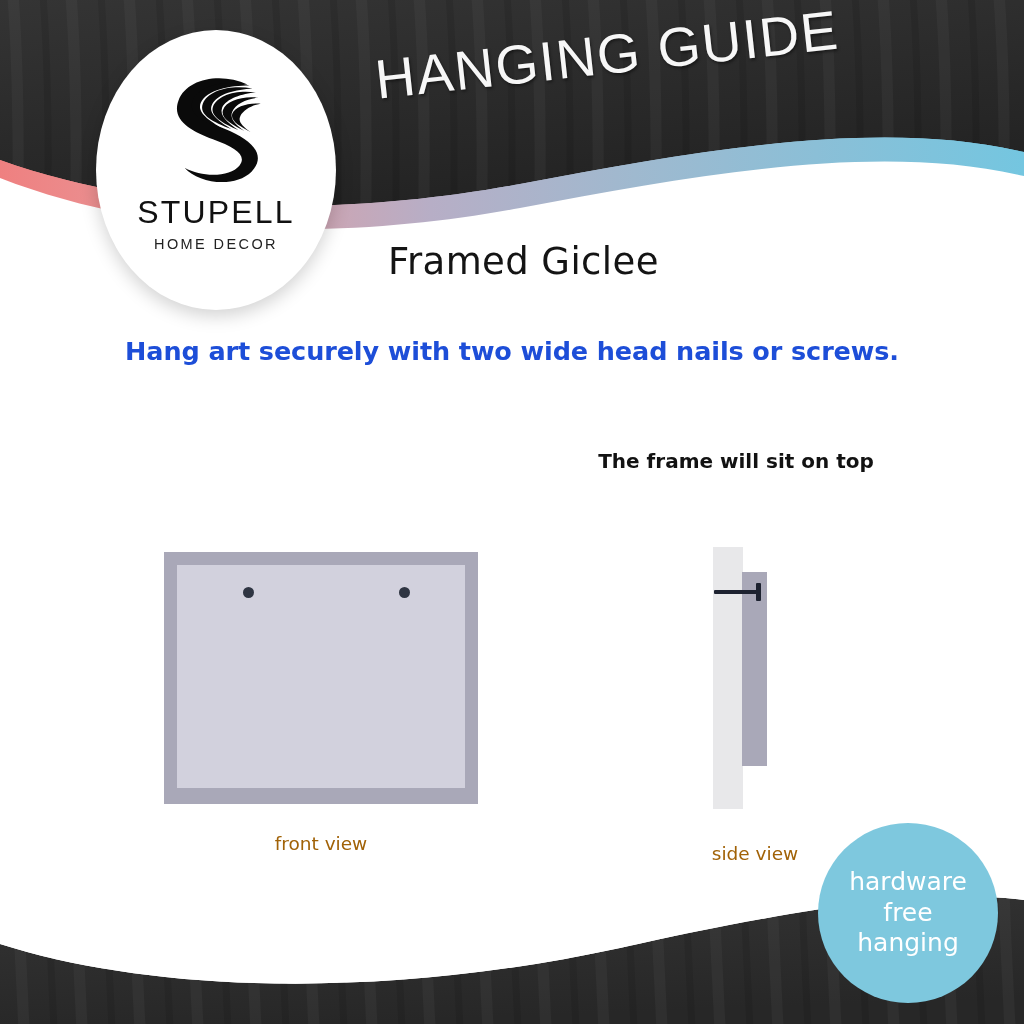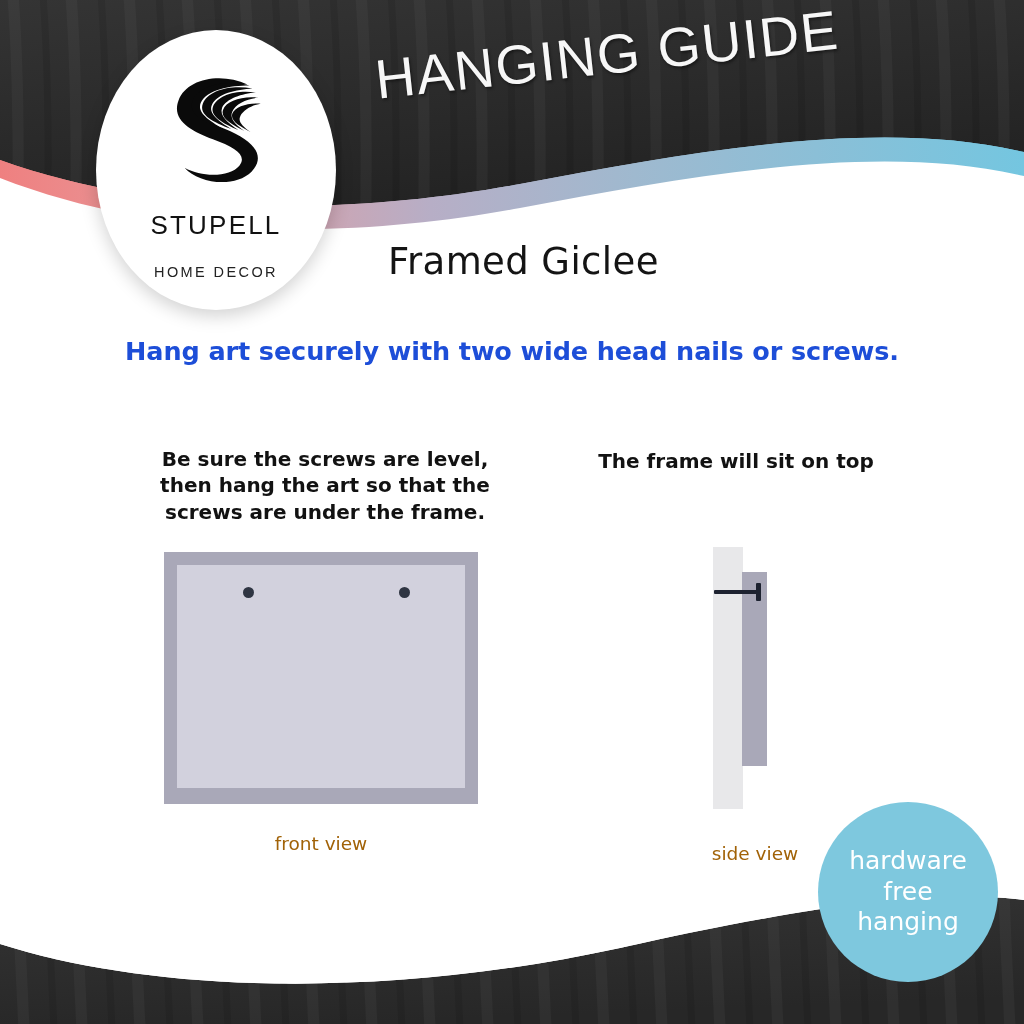--- a/index.html
+++ b/index.html
@@ -42,32 +42,32 @@
     padding-top: 28px;
     box-sizing: border-box;
   }
   .logo-mark {
     width: 132px;
     height: 132px;
     display: block;
   }
   .logo-name {
     font-family: "Liberation Sans", sans-serif;
-    font-size: 26px;
+    font-size: 32px;
     letter-spacing: 2.2px;
     color: #111111;
-    margin-top: 20px;
+    margin-top: 4px;
     font-weight: 400;
   }
   .logo-sub {
     font-family: "Liberation Sans", sans-serif;
     font-size: 14.5px;
     letter-spacing: 2.4px;
     color: #222222;
-    margin-top: 23px;
+    margin-top: 5px;
     font-weight: 400;
   }
 
   
   .header-title {
     position: absolute;
     left: 372px;
     top: 48px;
     font-family: "Liberation Sans", sans-serif;
     font-size: 55px;
@@ -201,21 +201,21 @@
     color: #a16207;
     text-align: center;
   }
   .label-front { left: 171px; top: 833px; width: 300px; }
   .label-side  { left: 655px; top: 843px; width: 200px; }
 
   
   .hf-badge {
     position: absolute;
     left: 818px;
-    top: 802px;
+    top: 823px;
     width: 180px;
     height: 180px;
     border-radius: 50%;
     background: #7ec8de;
     display: flex;
     flex-direction: column;
     align-items: center;
     justify-content: center;
     text-align: center;
     color: #ffffff;
@@ -312,25 +312,20 @@
     <div class="logo-name">STUPELL</div>
     <div class="logo-sub">HOME DECOR</div>
   </div>
 
   <div class="header-title">HANGING GUIDE</div>
 
   <div class="product-title">Framed Giclee</div>
 
   <div class="main-instruction">Hang art securely with two wide head nails or screws.</div>
 
-  <div class="caption caption-left">
-    <div>Be sure the screws are level,</div>
-    <div>then hang the art so that the</div>
-    <div>screws are under the frame.</div>
-  </div>
 
   <div class="caption caption-right">
     <div>The frame will sit on top</div>
   </div>
 
   <div class="frontview">
     <div class="frontview-inner">
       <div class="screw-dot left"></div>
       <div class="screw-dot right"></div>
     </div>

